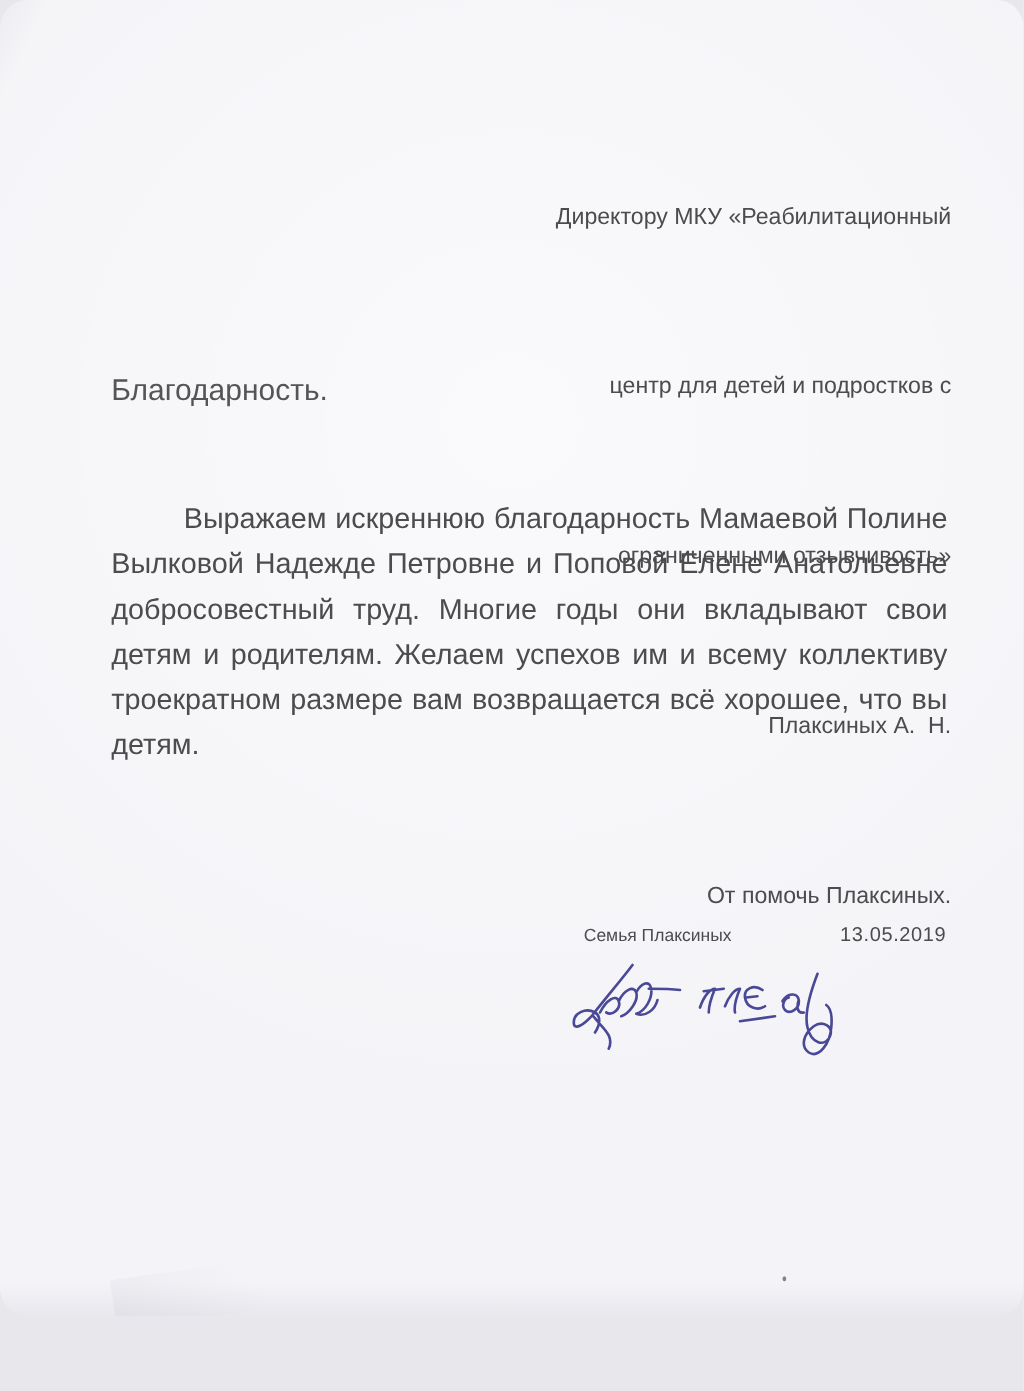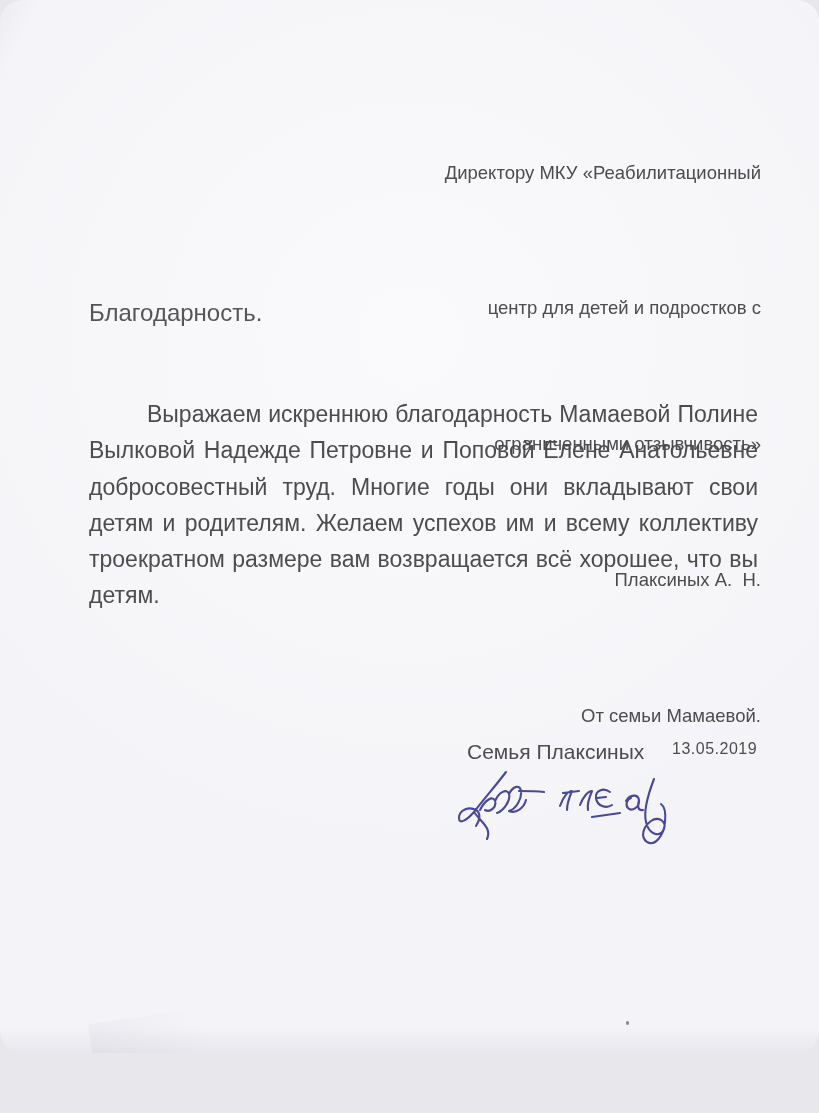--- a/index.html
+++ b/index.html
@@ -60,21 +60,21 @@
     text-align:justify;
     text-align-last:justify;
     overflow:hidden;
     height:36.3px;
   }
   .body-line.indent{padding-left:58px;}
   .body-line.last{text-align-last:left;}
 
   .signoff-name{
     position:absolute;top:740px;left:467px;
-    font-size:21px;white-space:pre;
+    font-size:14px;white-space:pre;
   }
   .signoff-date{
     position:absolute;top:740px;left:672px;
     font-size:16px;letter-spacing:0.5px;white-space:pre;
   }
 
   .signatures{
     position:absolute;top:765px;left:440px;
     width:240px;height:95px;
   }
@@ -96,21 +96,21 @@
 </head>
 <body>
 
 <div class="page">
 
   <div class="recipient">
     <div>Директору МКУ «Реабилитационный</div>
     <div>центр для детей и подростков с</div>
     <div>ограниченными отзывчивость»</div>
     <div>Плаксиных А.  Н.</div>
-    <div>От семьи Мамаевой.</div>
+    <div>От помочь Плаксиных.</div>
   </div>
 
   <div class="letter-title">Благодарность.</div>
 
   <div class="letter-body">
     <div class="body-line indent">Выражаем искреннюю благодарность Мамаевой Полине Николаевне,</div>
     <div class="body-line">Вылковой Надежде Петровне и Поповой Елене Анатольевне за</div>
     <div class="body-line">добросовестный труд. Многие годы они вкладывают свои силы и душу в</div>
     <div class="body-line">детям и родителям. Желаем успехов им и всему коллективу центра. Пусть в</div>
     <div class="body-line">троекратном размере вам возвращается всё хорошее, что вы дарите нашим</div>

